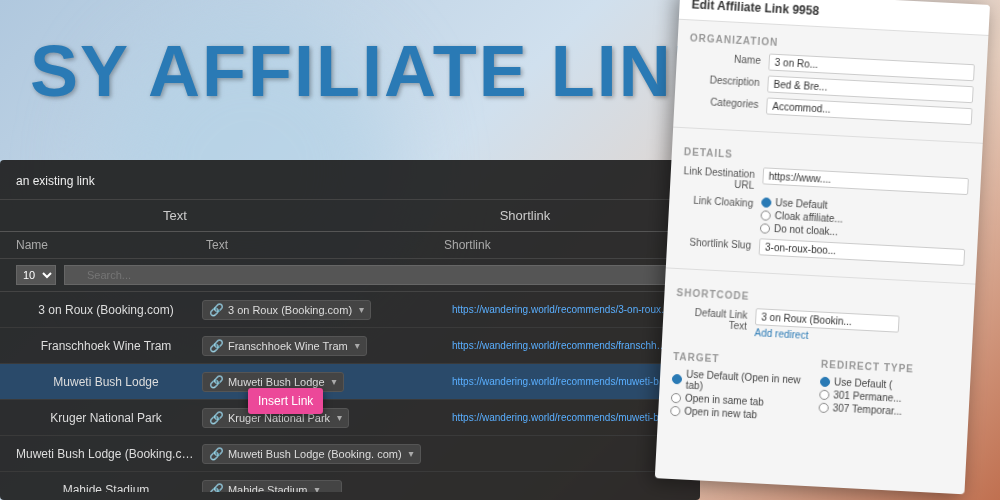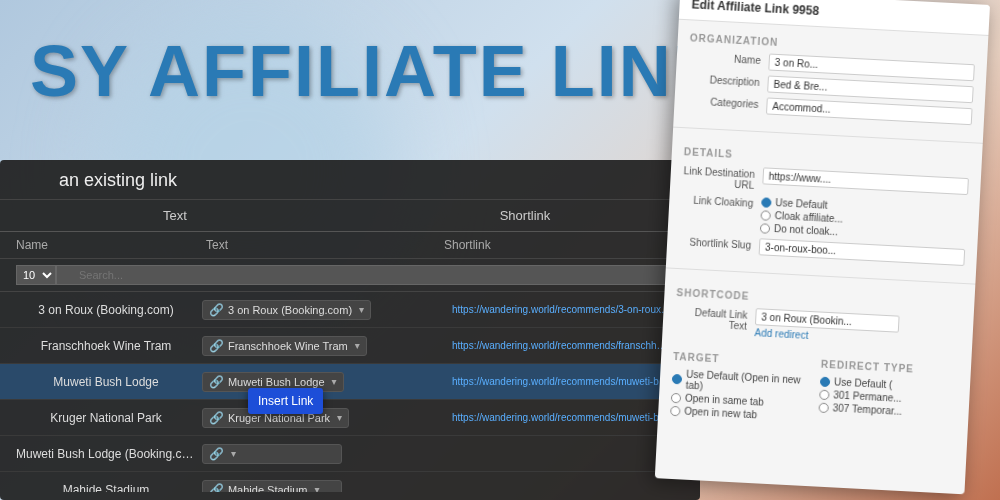--- a/index.html
+++ b/index.html
@@ -65,23 +65,22 @@
 
     .modal-header {
       display: flex;
       align-items: center;
       justify-content: space-between;
       padding: 10px 16px 8px;
       border-bottom: 1px solid #444;
     }
 
     .modal-header-title {
-      font-size: 18px;
+      font-size: 12px;
       color: #eee;
-      margin-left: 43px;
     }
 
     .modal-close {
       cursor: pointer;
       font-size: 16px;
       color: #aaa;
       background: none;
       border: none;
       color: #bbb;
       font-size: 18px;
@@ -112,21 +111,21 @@
     }
 
     .col-name { width: 180px; }
     .col-text { flex: 1; padding-left: 10px; }
     .col-shortlink { width: 240px; }
 
     
     .search-row {
       display: flex;
       padding: 6px 16px;
-      gap: 0;
+      gap: 8px;
       border-bottom: 1px solid #444;
     }
 
     .search-row select {
       width: 40px;
       background: #555;
       border: 1px solid #666;
       color: #fff;
       font-size: 11px;
       padding: 2px;
@@ -210,21 +209,21 @@
       white-space: nowrap;
       overflow: hidden;
       text-overflow: ellipsis;
       display: block;
       max-width: 220px;
     }
 
     
     .insert-tooltip {
       position: absolute;
-      background: #1d4ed8;
+      background: #ec4899;
       color: #fff;
       padding: 6px 10px;
       border-radius: 3px;
       font-size: 12px;
       z-index: 20;
       top: 388px;
       left: 248px;
       box-shadow: 0 2px 8px rgba(0,0,0,0.5);
     }
 
@@ -434,20 +433,21 @@
       <div class="row-shortlink">
         <a class="shortlink-url" href="#">https://wandering.world/recommends/muweti-bush-lodg-ng-com/</a>
       </div>
     </div>
 
     <div class="table-row">
       <div class="row-name">Muweti Bush Lodge (Booking.com)</div>
       <div class="row-text">
         <div class="row-text-inner">
           <span class="link-icon">🔗</span>
+          <span>Muweti Bush Lodge (Booking. com)</span>
           <span class="select-arrow">▾</span>
         </div>
       </div>
       <div class="row-shortlink"></div>
     </div>
 
     <div class="table-row">
       <div class="row-name">Mahide Stadium</div>
       <div class="row-text">
         <div class="row-text-inner">

